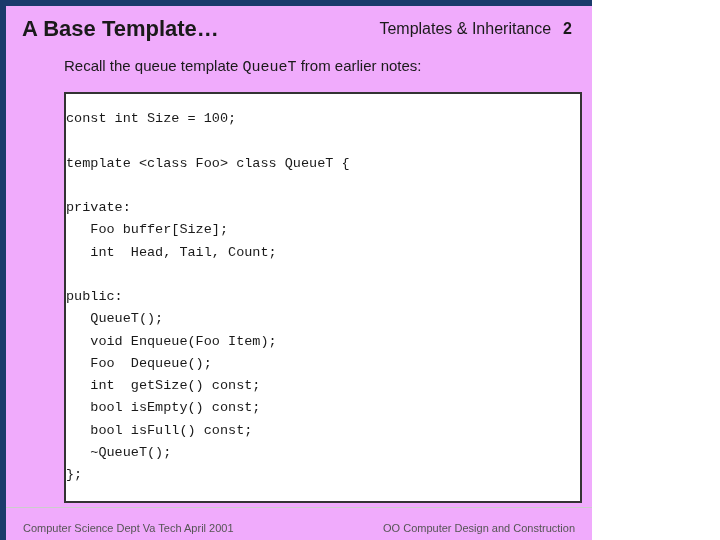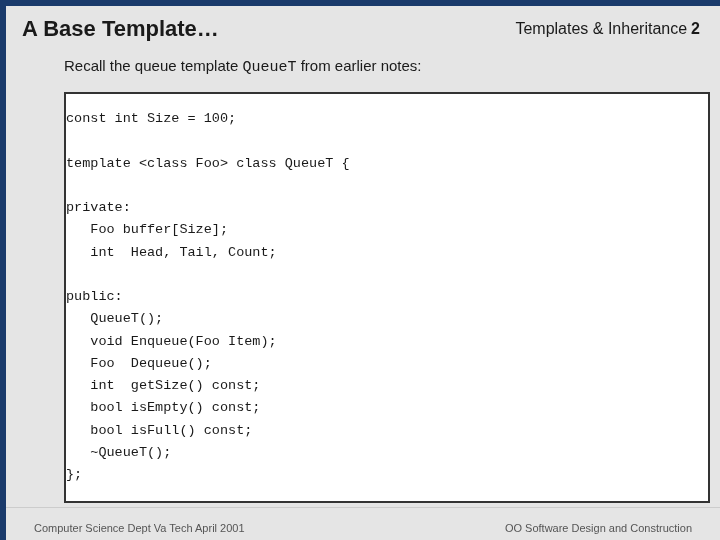--- a/index.html
+++ b/index.html
@@ -10,23 +10,23 @@
 
     body {
       width: 720px;
       height: 540px;
       background-color: #ffffff;
       font-family: Arial, Helvetica, sans-serif;
       overflow: hidden;
     }
 
     .slide-container {
-      width: 720px;
+      width: 592px;
       height: 540px;
-      background: #e5e5e5;
+      background: #f0abfc;
       position: relative;
       padding: 0;
     }
 
     
     .top-border {
       width: 100%;
       height: 6px;
       background-color: #1a3a6b;
       position: absolute;
@@ -58,21 +58,21 @@
     .header-title {
       font-size: 22px;
       font-weight: bold;
       color: #1a1a1a;
       font-family: Arial, Helvetica, sans-serif;
     }
 
     .header-right {
       display: flex;
       align-items: center;
-      gap: 4px;
+      gap: 12px;
       font-size: 16px;
       color: #1a1a1a;
       font-family: Arial, Helvetica, sans-serif;
     }
 
     .header-right .page-num {
       font-weight: bold;
     }
 
     .content-area {
@@ -110,21 +110,21 @@
     }
 
     .footer {
       position: absolute;
       bottom: 6px;
       left: 6px;
       right: 0;
       display: flex;
       justify-content: space-between;
       align-items: center;
-      padding: 0 28px;
+      padding: 0 17px;
       font-size: 11px;
       color: #555555;
       font-family: Arial, Helvetica, sans-serif;
     }
 
     .footer-left {}
     .footer-center {}
     .footer-right {}
 
     
@@ -171,15 +171,15 @@
    int  getSize() const;
    bool isEmpty() const;
    bool isFull() const;
    ~QueueT();
 };</div>
   </div>
 
   <div class="footer-divider"></div>
   <div class="footer">
     <span class="footer-left">Computer Science Dept Va Tech April 2001</span>
-    <span class="footer-center">OO Software Design and Construction</span>
+    <span class="footer-center">OO Computer Design and Construction</span>
   </div>
 </div>
 
 </body></html>

